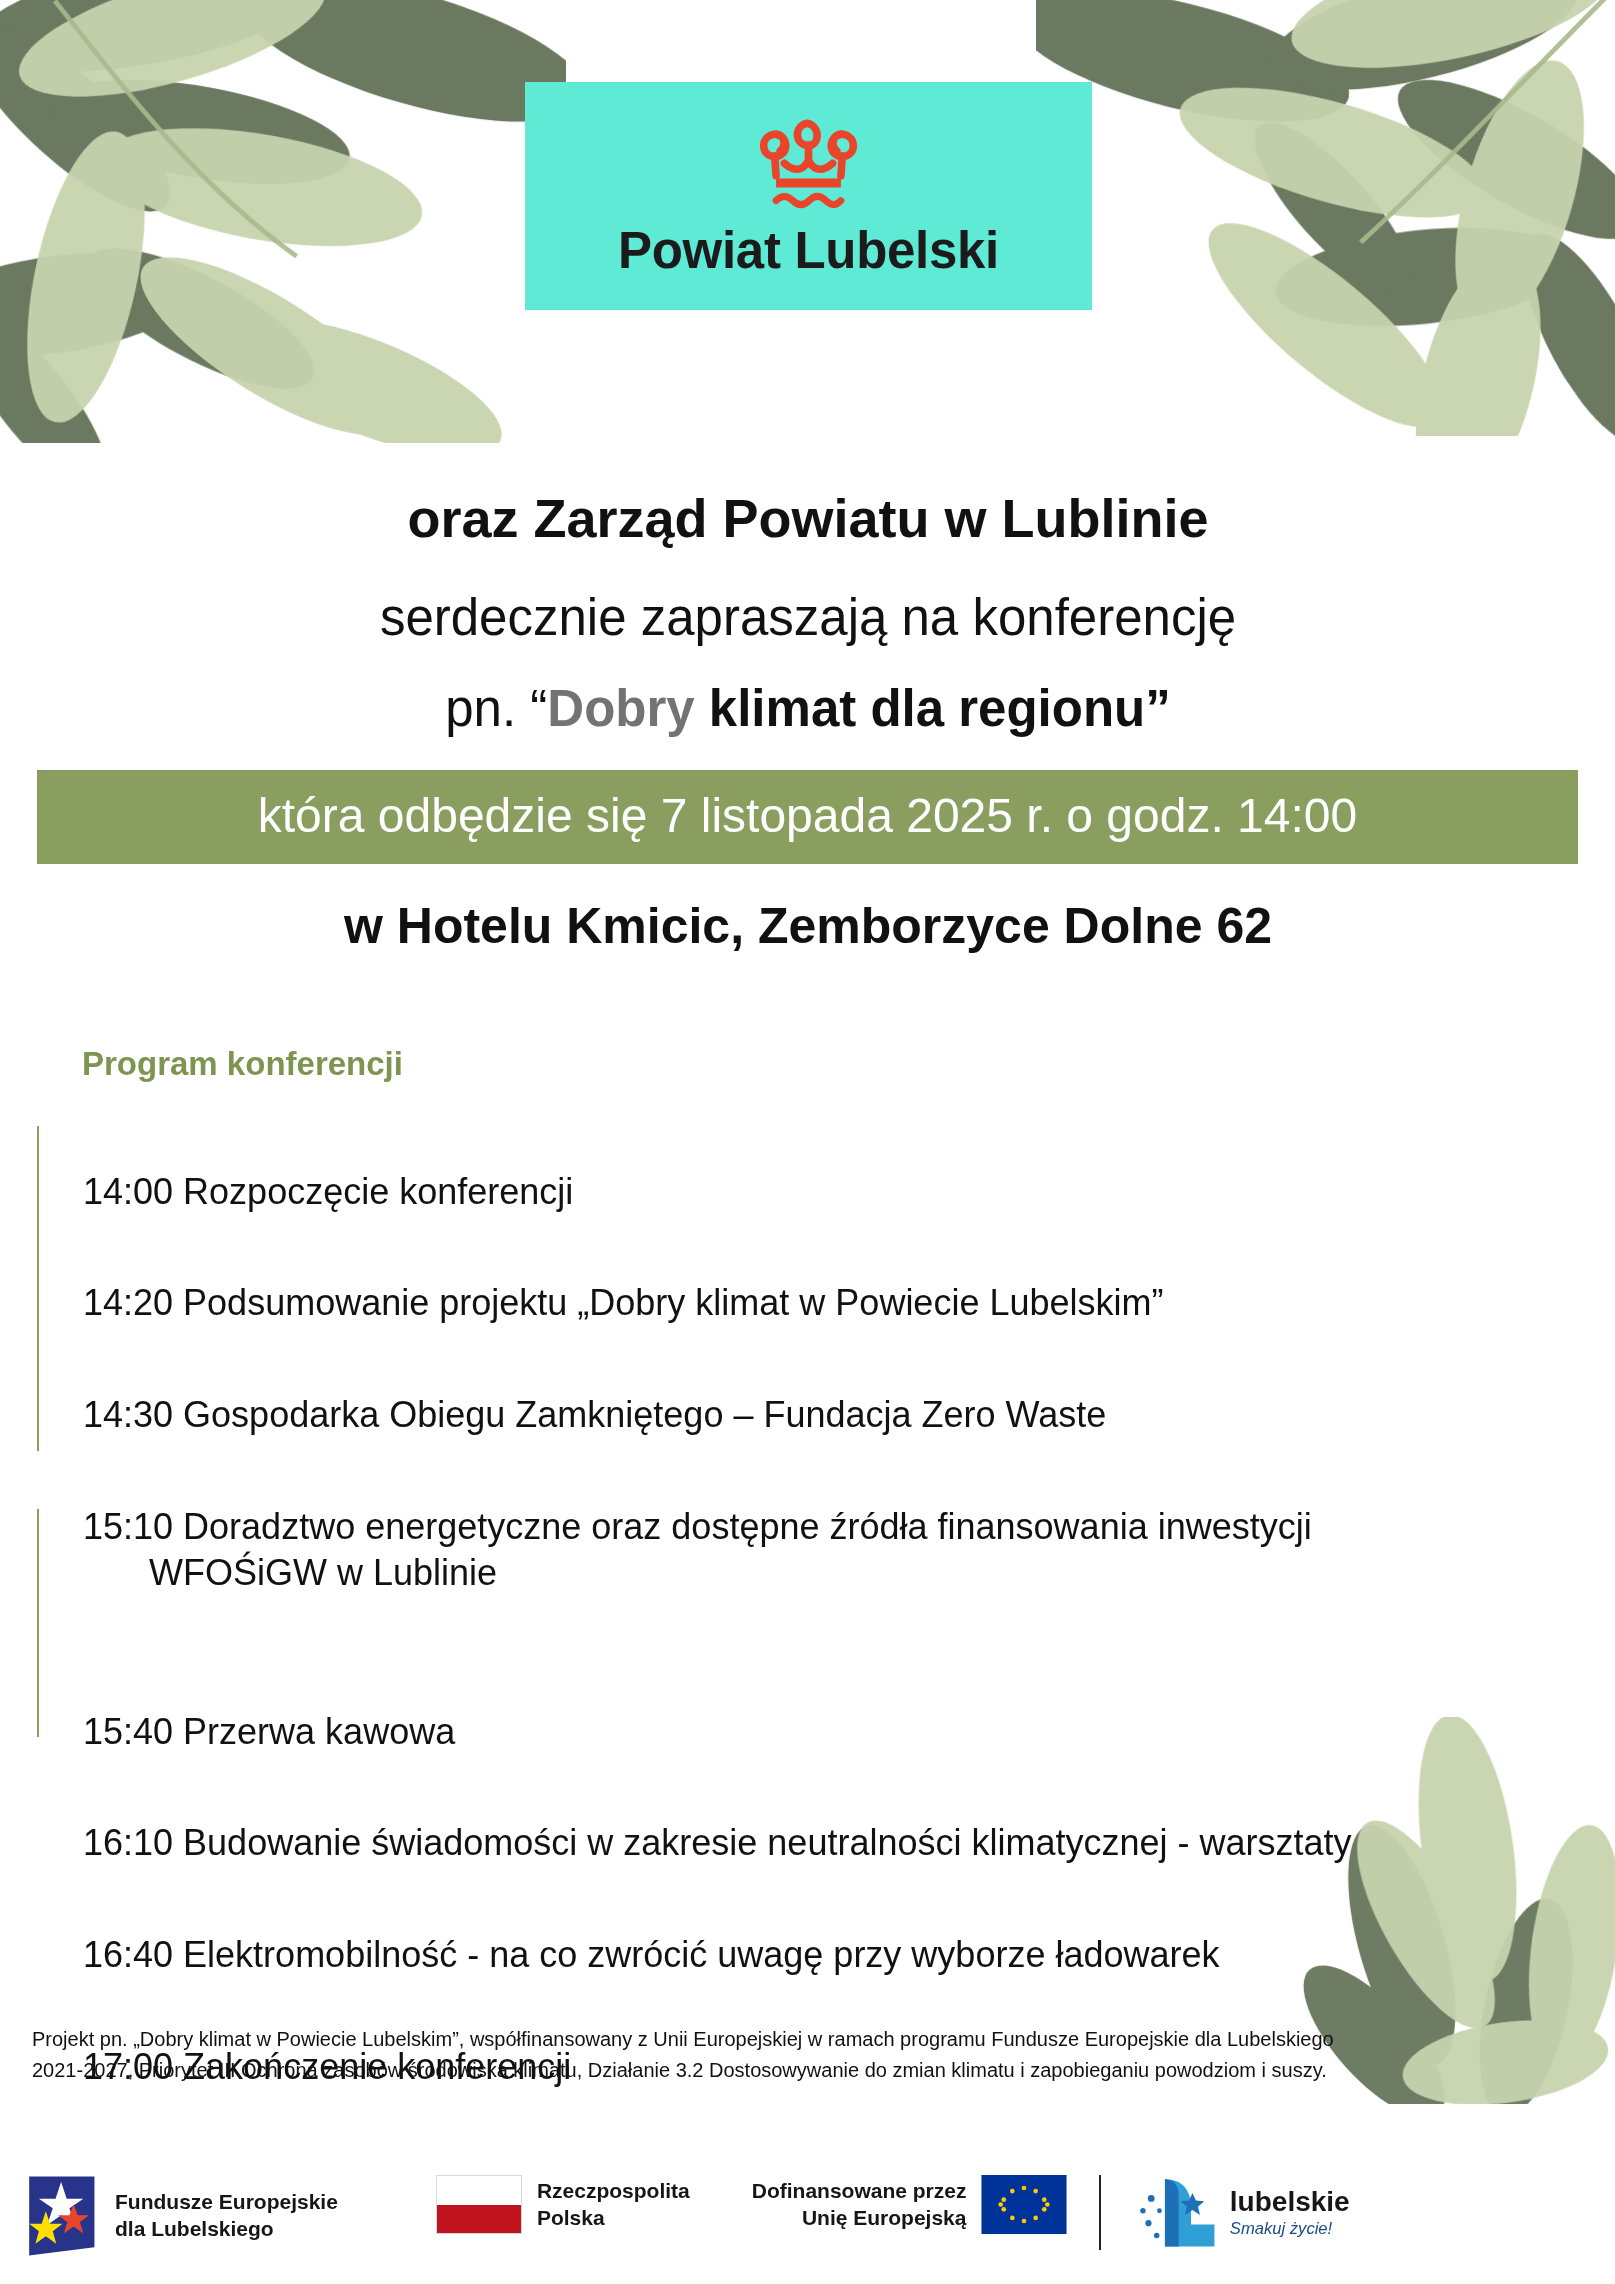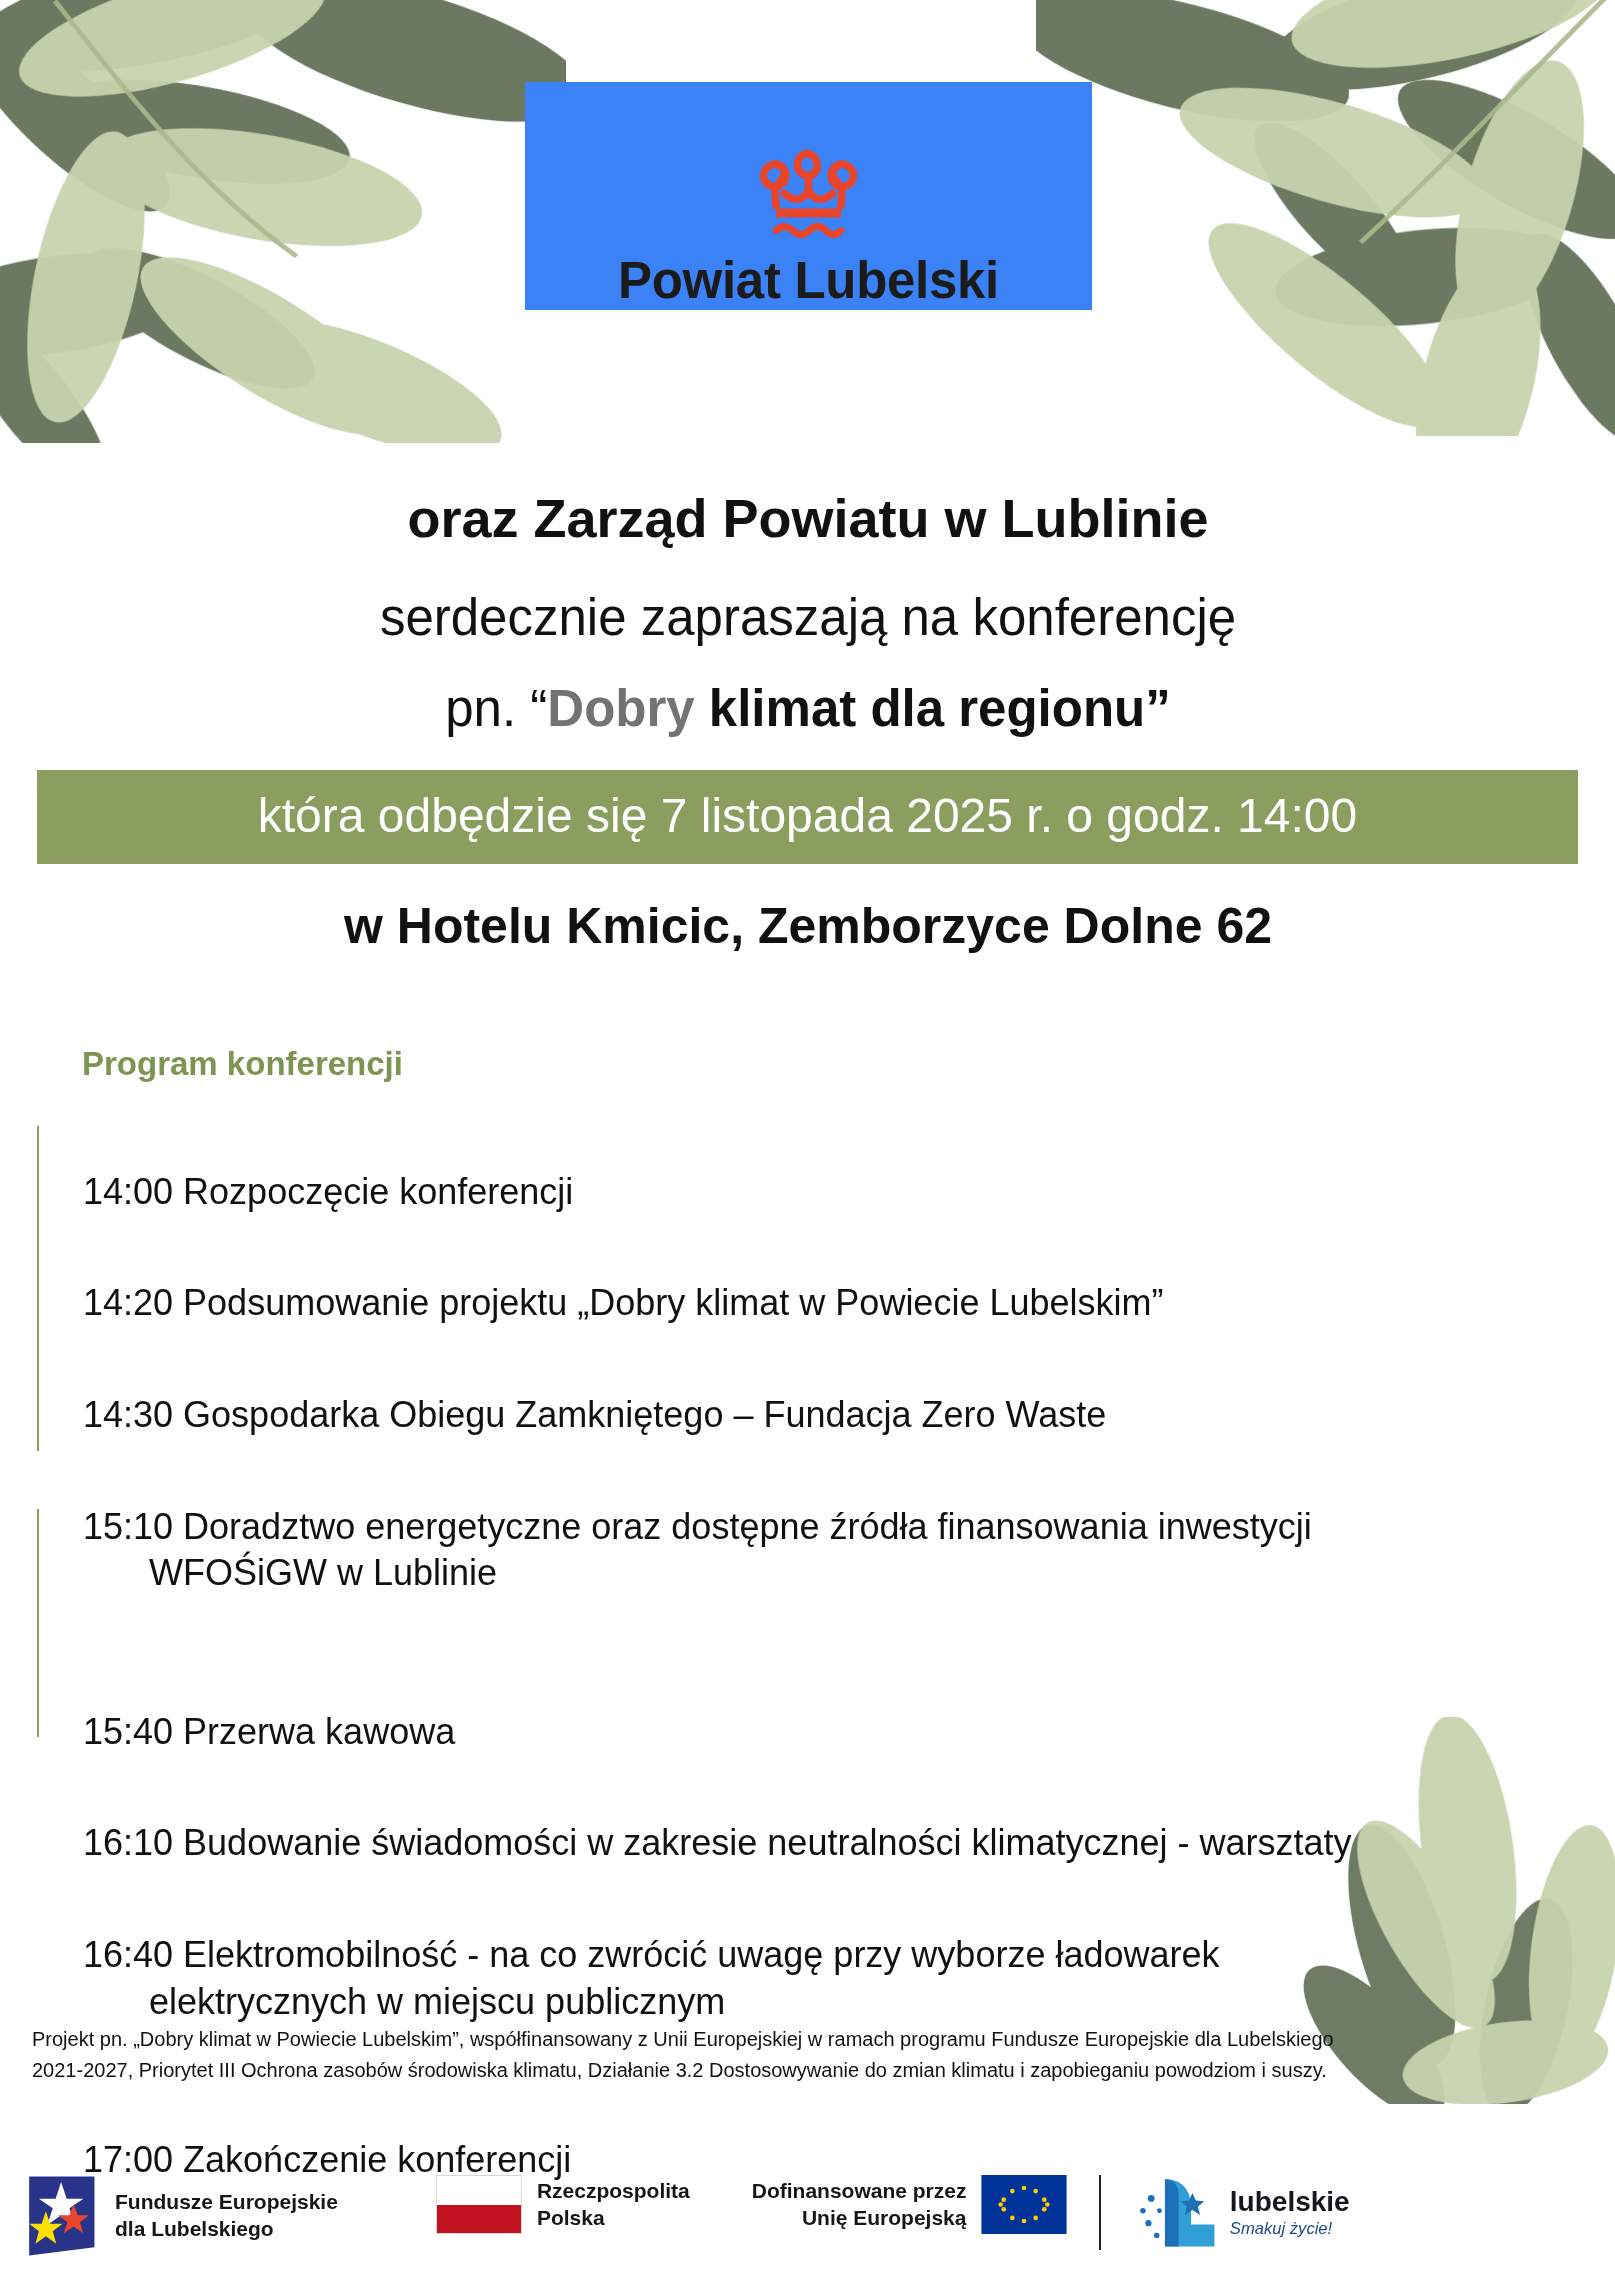--- a/index.html
+++ b/index.html
@@ -26,26 +26,26 @@
   .leaves-tl { left: -28px; top: -41px; width: 594px; height: 484px; }
   .leaves-tr { right: -28px; top: -48px; width: 608px; height: 484px; }
   .leaves-br { right: -14px; bottom: 180px; width: 332px; height: 387px; }
 
   .logo-plate {
     position: absolute;
     left: 525px;
     top: 82px;
     width: 567px;
     height: 228px;
-    background: #3b82f6;
+    background: #5eead4;
     z-index: 4;
     display: flex;
     flex-direction: column;
     align-items: center;
-    justify-content: flex-end;
+    justify-content: center;
   }
   .crown-wrap { width: 131px; height: 104px; }
   .logo-word {
     font-size: 51px;
     font-weight: 700;
     color: #1b1b1b;
     letter-spacing: -0.3px;
     margin-top: 5.5px;
     white-space: nowrap;
   }
@@ -322,21 +322,20 @@
         <span class="cont">WFOŚiGW w Lublinie</span>
       </div>
       <div class="program-item">
         <span>15:40 Przerwa kawowa</span>
       </div>
       <div class="program-item">
         <span>16:10 Budowanie świadomości w zakresie neutralności klimatycznej - warsztaty</span>
       </div>
       <div class="program-item">
         <span>16:40 Elektromobilność - na co zwrócić uwagę przy wyborze ładowarek</span>
-        <span class="cont">elektrycznych w miejscu publicznym</span>
       </div>
       <div class="program-item">
         <span>17:00 Zakończenie konferencji</span>
       </div>
     </div>
   </div>
 
   <div class="footer-note">Projekt  pn. „Dobry klimat w Powiecie Lubelskim”, współfinansowany z Unii Europejskiej w ramach programu Fundusze Europejskie dla Lubelskiego 2021-2027, Priorytet III Ochrona zasobów środowiska klimatu, Działanie 3.2 Dostosowywanie do zmian klimatu i zapobieganiu powodziom i suszy.</div>
 
   <div class="logo-bar">

